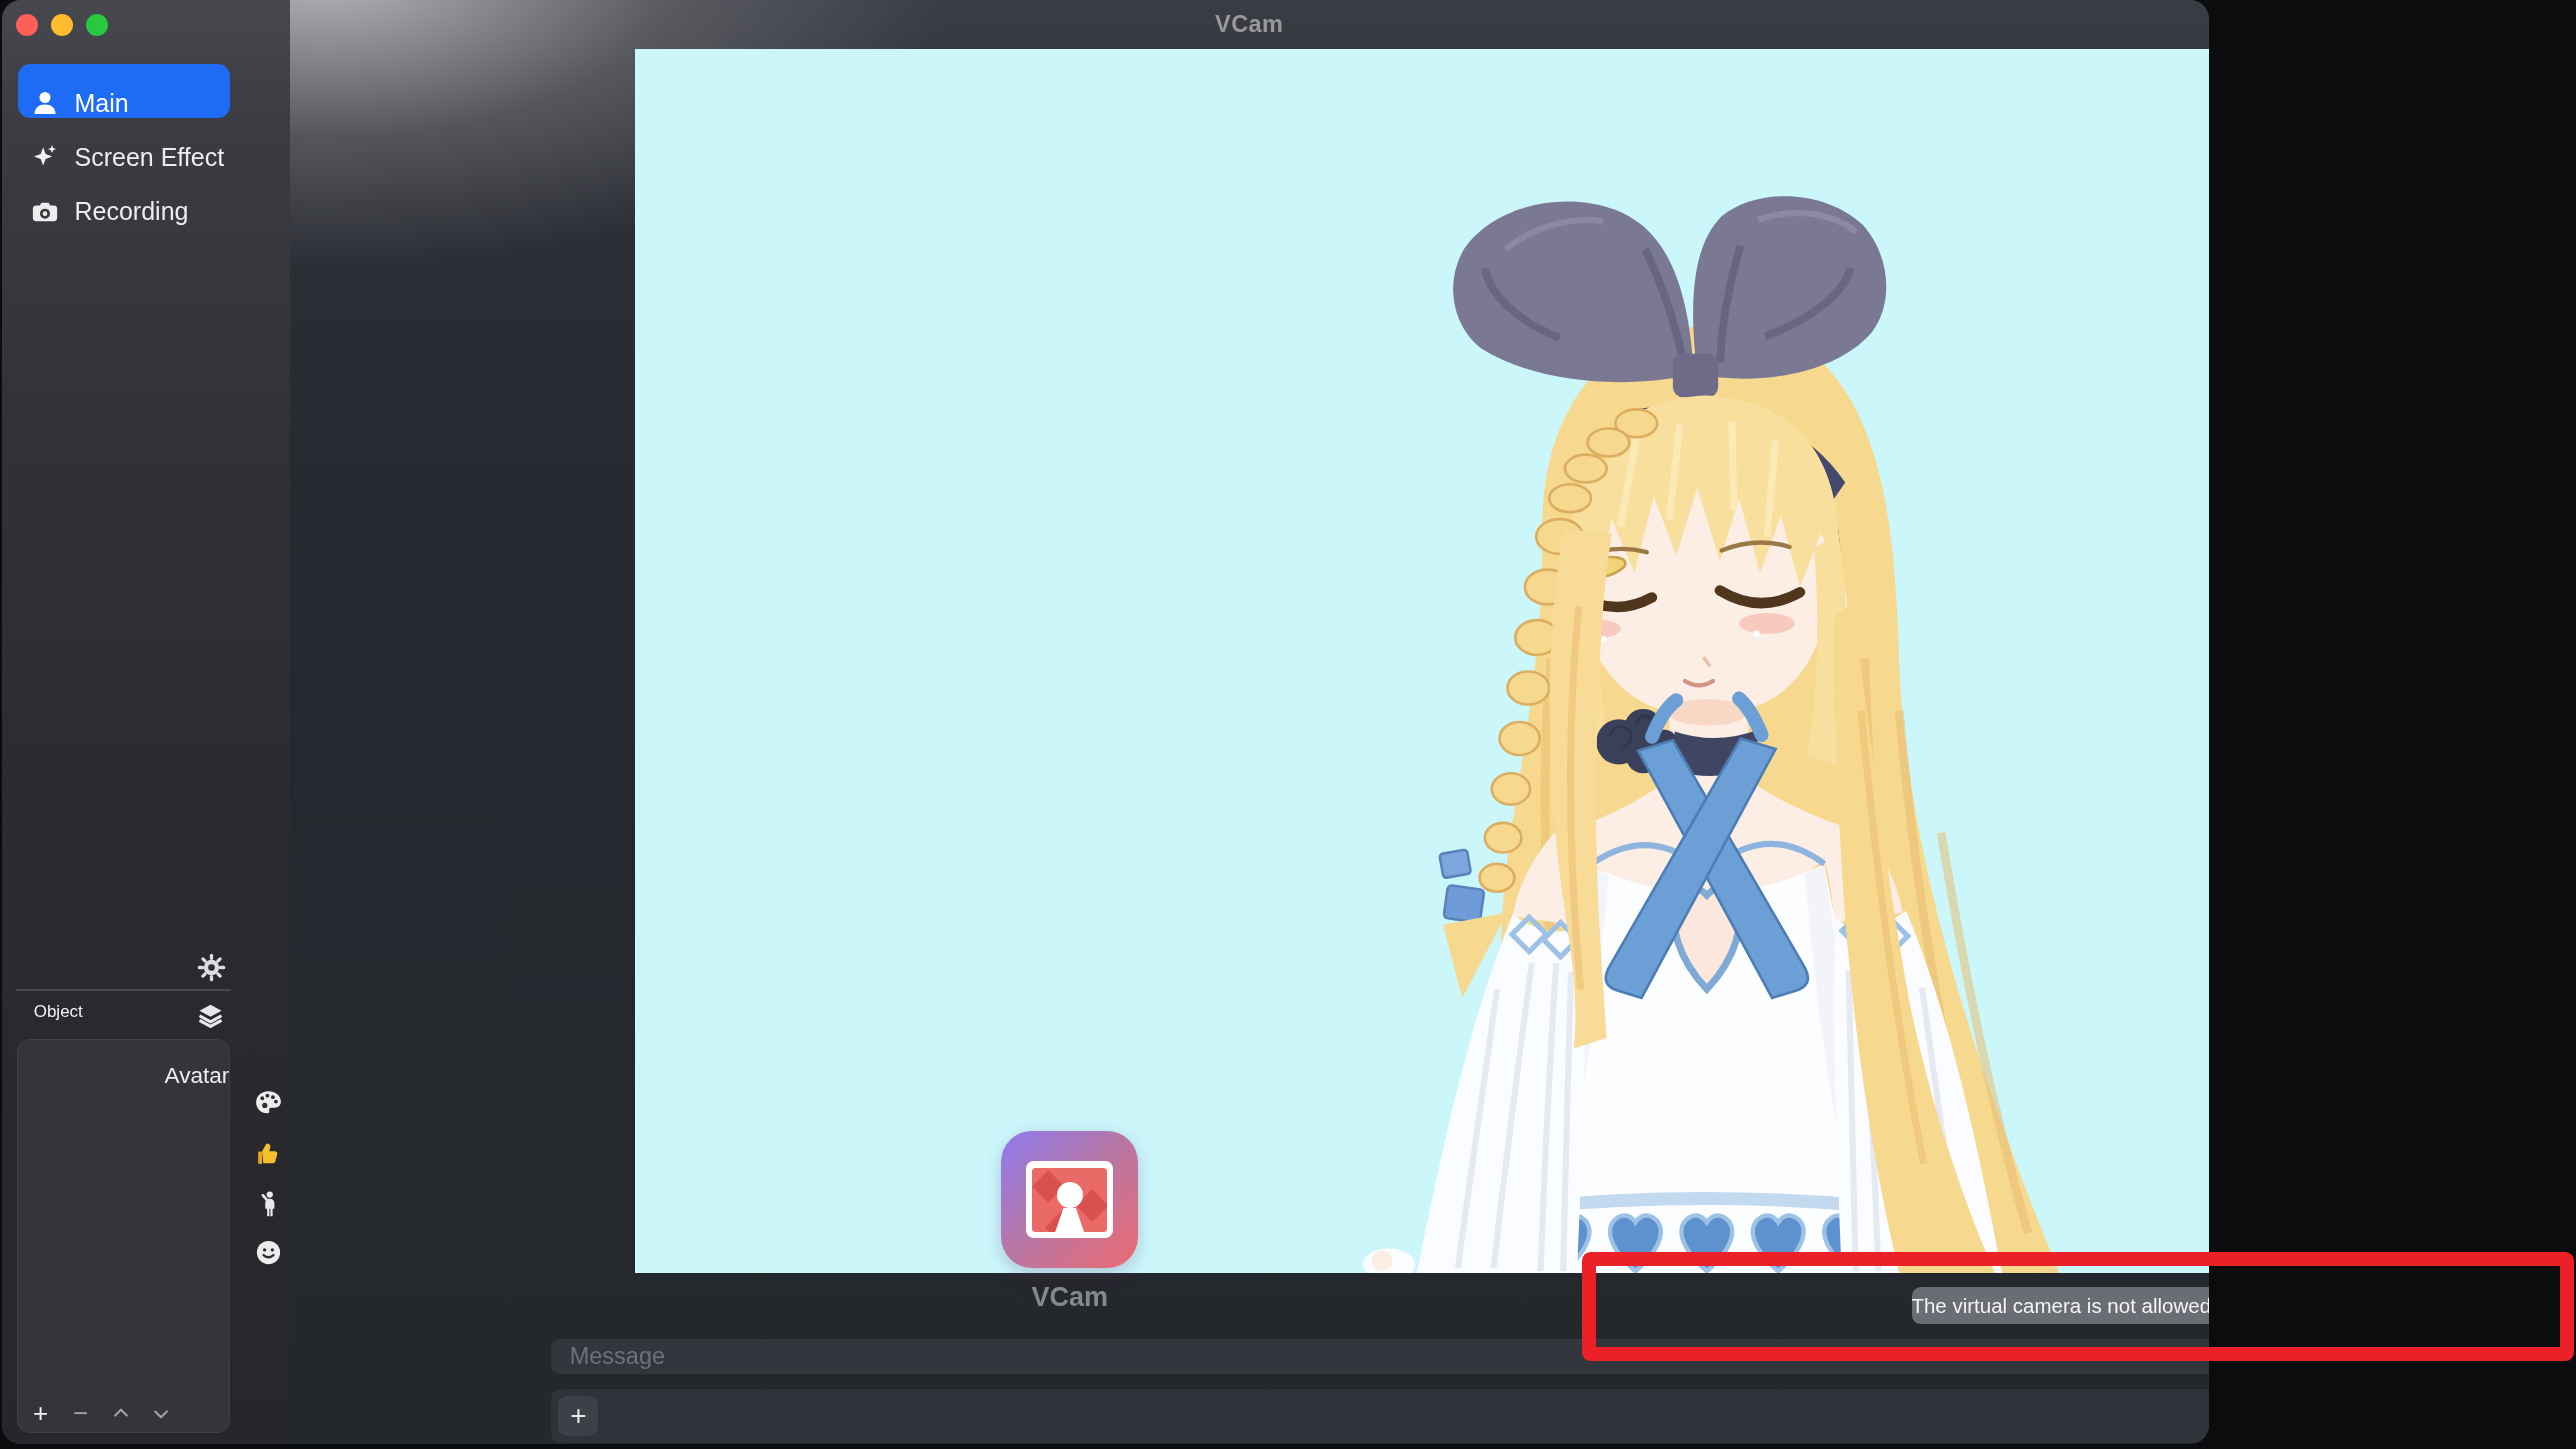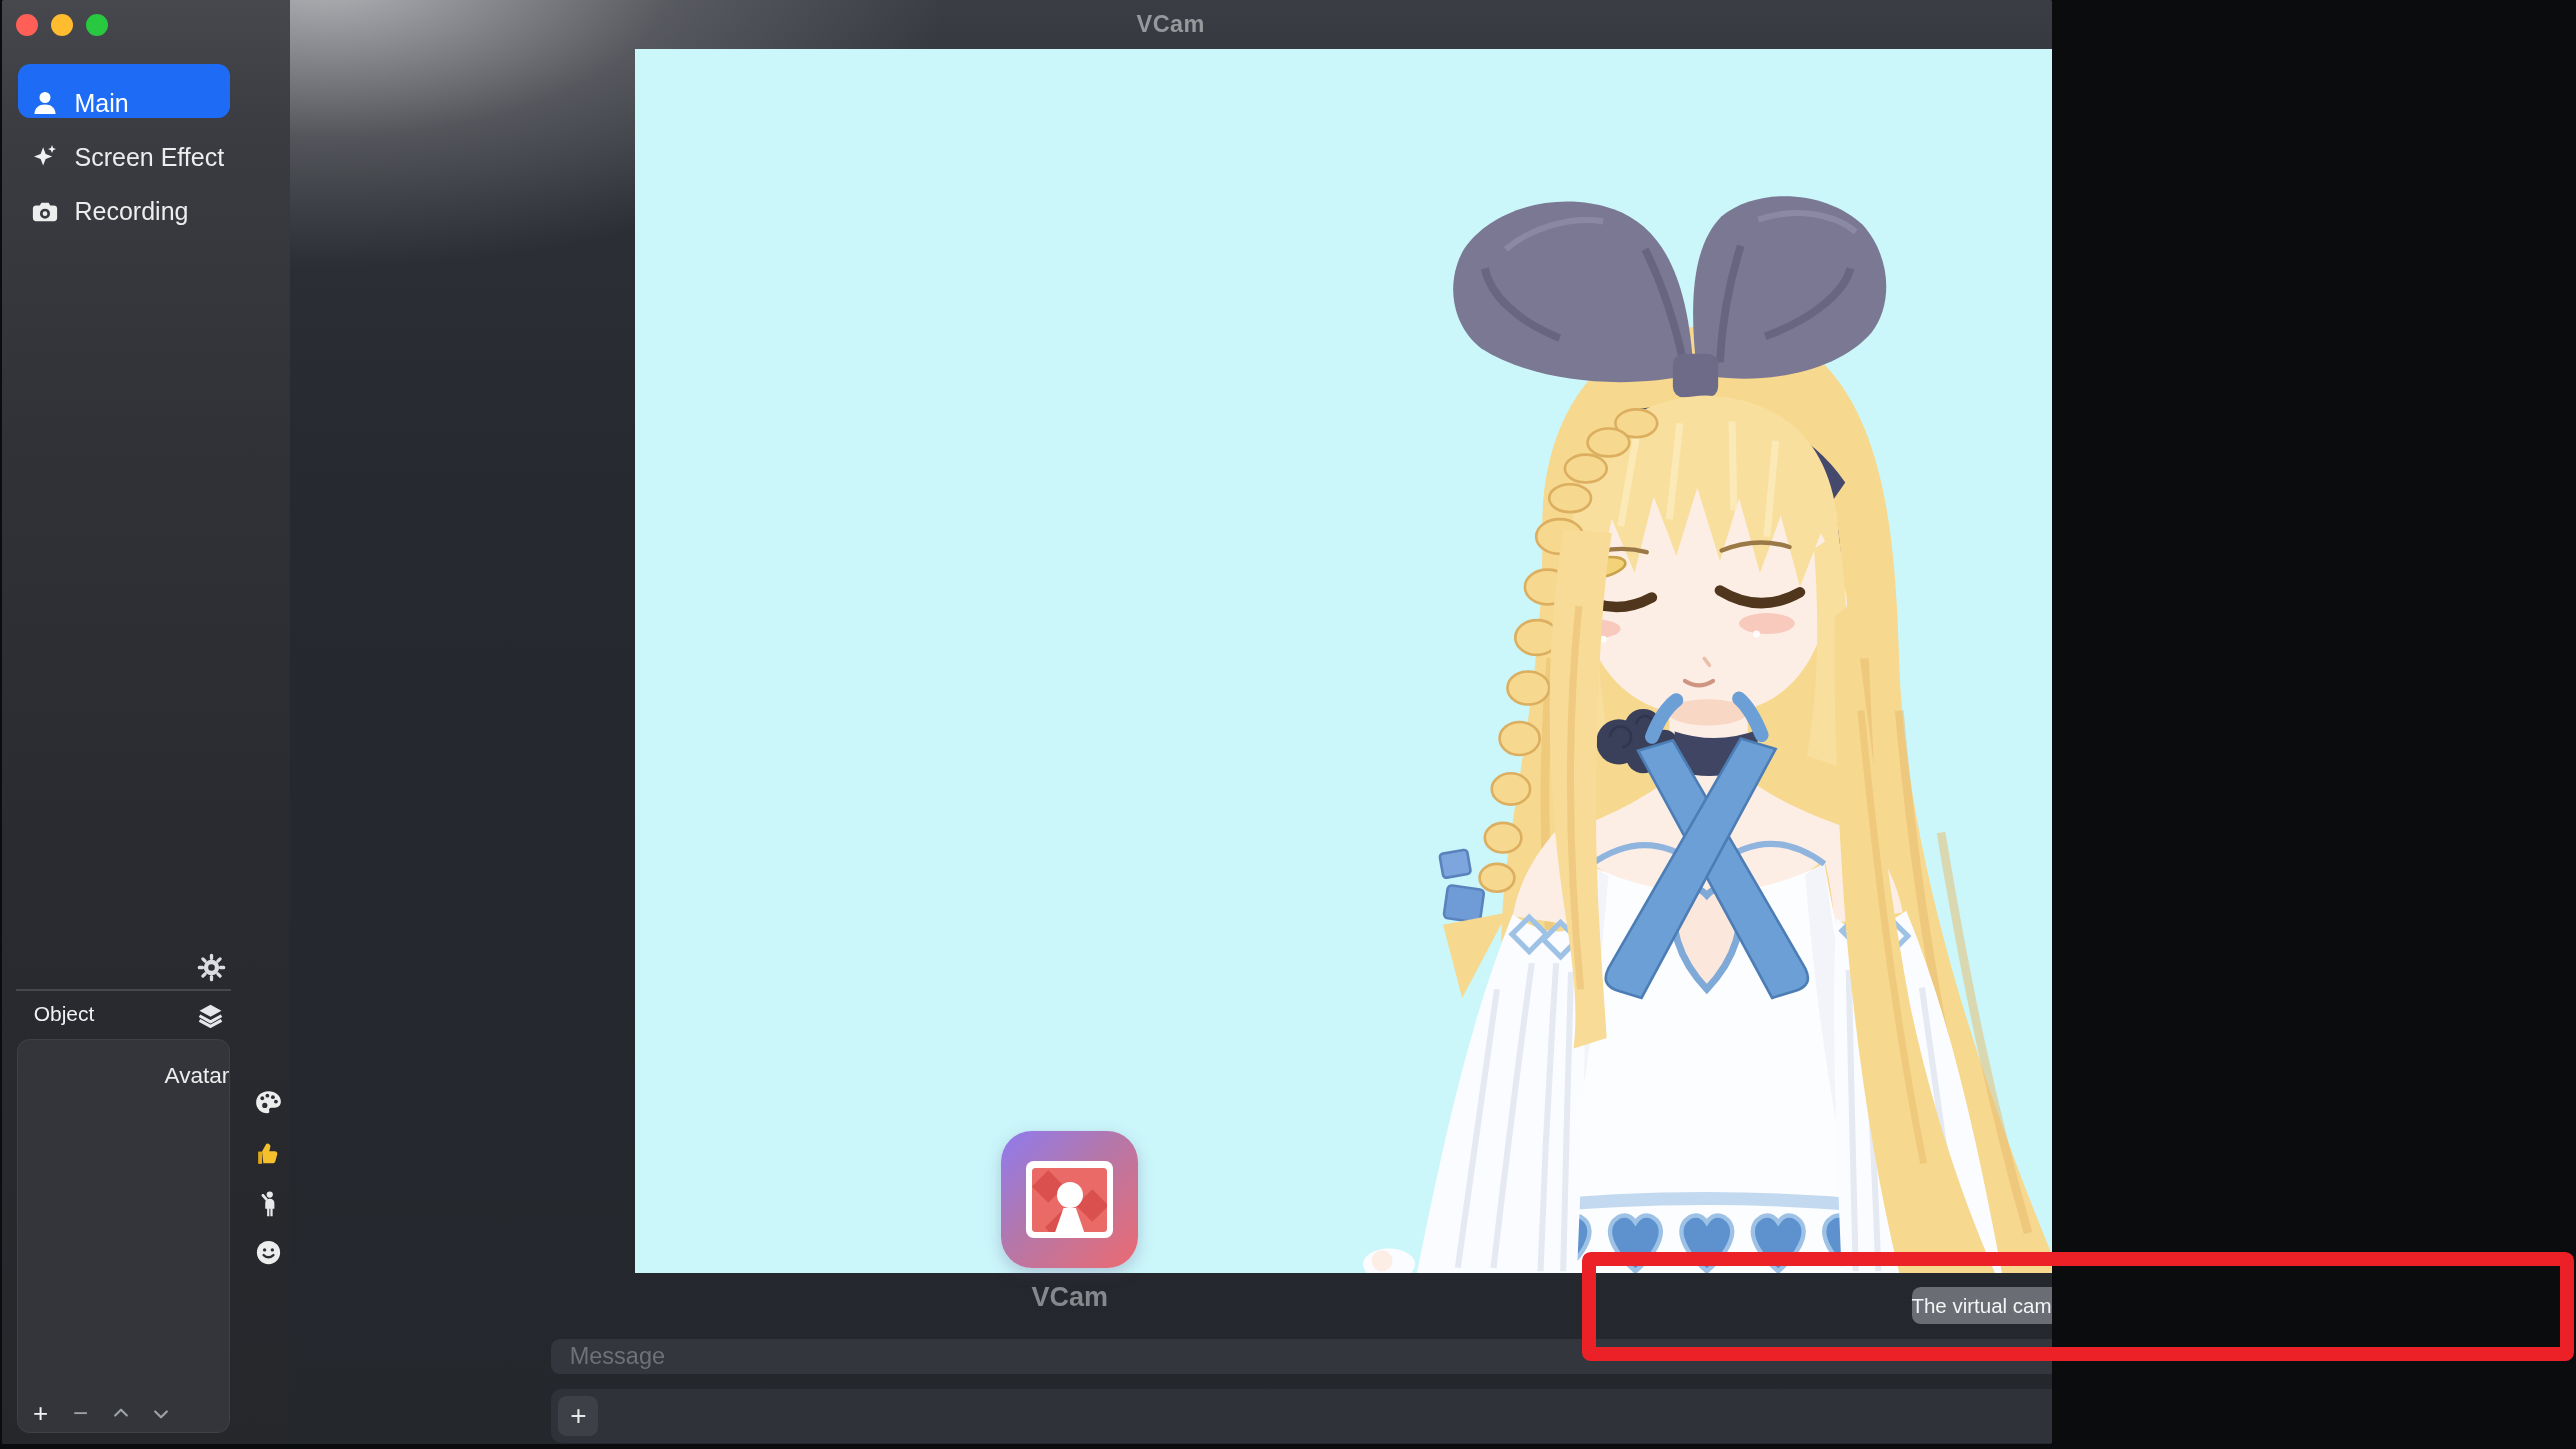--- a/index.html
+++ b/index.html
@@ -1,20 +1,20 @@
 <!DOCTYPE html>
 <html style="font-size:14px"><head>
 <meta charset="utf-8">
 <style>
   * { margin:0; padding:0; box-sizing:border-box; }
   html,body { width:2576px; height:1449px; background:#0b0c0e; overflow:hidden;
               font-family:"Liberation Sans", sans-serif; }
 
-  .window { position:absolute; left:1.7px; top:0; width:2050px; height:1444px;
-            border-radius:2px; overflow:hidden; background:#26292f; }
+  .window { position:absolute; left:1.7px; top:0; width:2207px; height:1444px;
+            border-radius:19px; overflow:hidden; background:#26292f; }
 
   
   .main-area { position:absolute; left:288px; top:0; right:0; bottom:0;
     background:
       radial-gradient(871px 409px at 35px -26px, rgba(188,188,192,.95), rgba(125,126,131,.45) 40%, rgba(42,45,51,0) 72%),
       linear-gradient(180deg,#3a3d44 0%, #2c2f35 14%, #26292f 34%, #24272c 100%);
   }
   .window-title { position:absolute; left:0; right:0; top:11.3px; text-align:center;
     font-size:23.5px; font-weight:700; color:#97989c; letter-spacing:0.4px; }
 
@@ -68,21 +68,21 @@
 
   .nav { position:absolute; left:16.5px; top:64px; width:212px; }
   .nav-item { height:54px; display:flex; align-items:flex-end; gap:14px; padding-left:11.3px;
     border-radius:12.2px; color:#eceded; font-size:25px; }
   .nav-item.selected { background:#1e6cf6; color:#ffffff; }
   .nav-icon { width:31px; height:31px; flex:0 0 31px; display:flex; align-items:center; justify-content:center; }
 
   .gear-btn { position:absolute; left:193px; top:951px; width:33px; height:33px; }
   .divider { position:absolute; left:14px; top:989px; width:215px; height:1.7px; background:#46484d; }
   .object-row { position:absolute; left:0; top:998px; width:244px; height:40px; }
-  .object-label { position:absolute; left:32px; top:3.5px; font-size:21px; color:#f0f1f3; }
+  .object-label { position:absolute; left:32px; top:3.5px; font-size:17px; color:#f0f1f3; }
   .layers-btn { position:absolute; left:193px; top:1.7px; width:31px; height:31px; }
 
   .object-panel { position:absolute; left:15.7px; top:1039px; width:213px; height:394px;
     background:#33353b; border:1.7px solid #3f4147; border-radius:12.2px; }
   .object-item { padding:22.6px 0 0 37px; font-size:22.6px; color:#eceded;text-align:right; }
   .panel-controls { position:absolute; left:12.2px; bottom:8.7px; display:flex; gap:20px; align-items:center; }
   .pc-btn { width:20px; height:20px; display:flex; align-items:center; justify-content:center;
     font-size:26px; line-height:1; }
   .pc-add { color:#f2f3f4; } .pc-dim { color:#9da0a5; }
 

